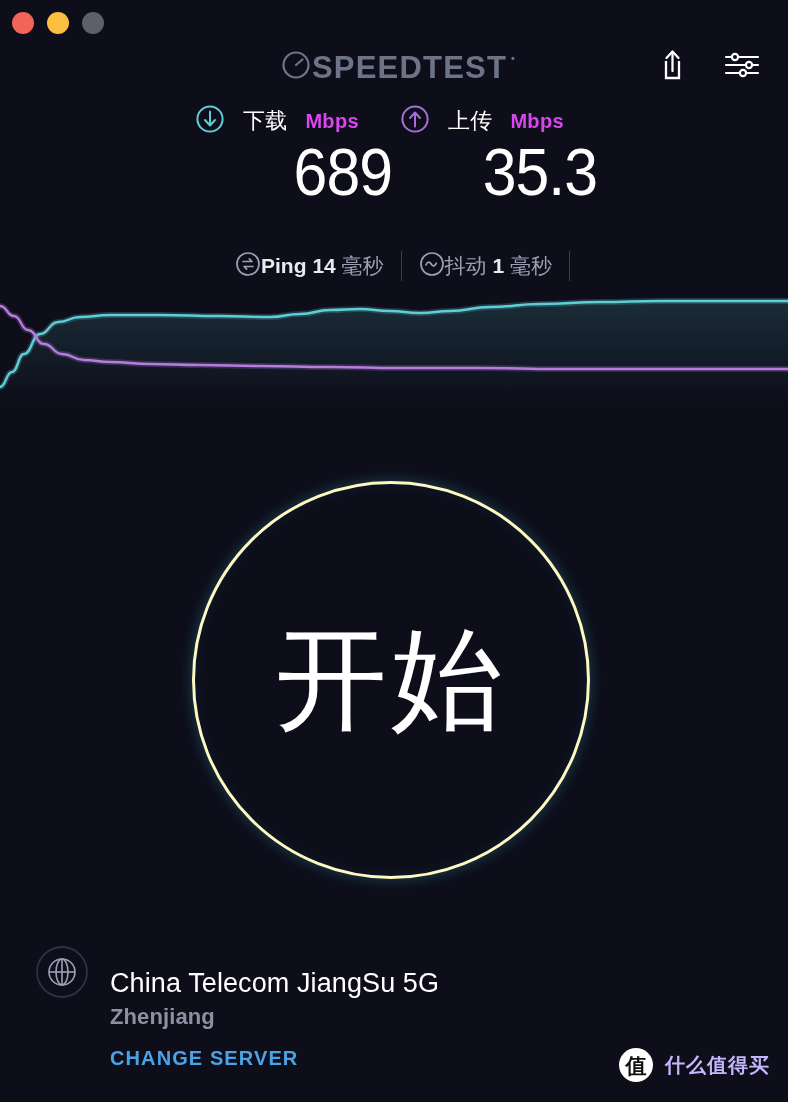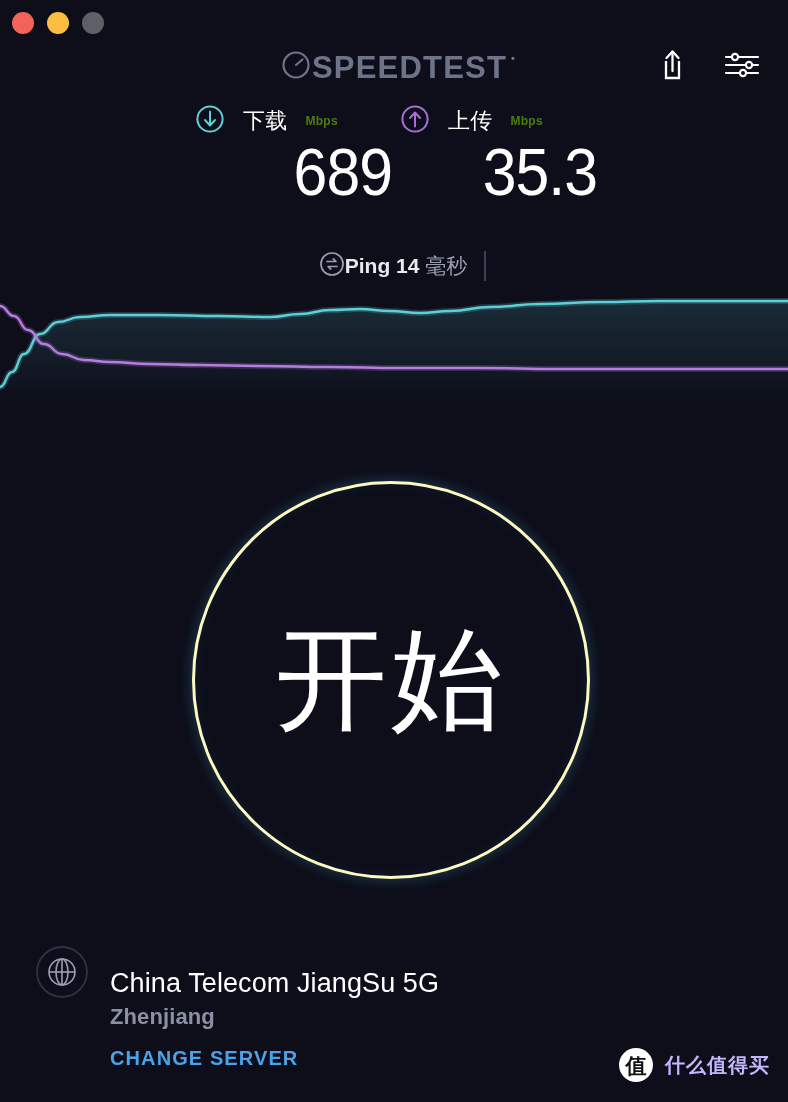--- a/index.html
+++ b/index.html
@@ -100,22 +100,22 @@
     height: 34px;
     padding-left: 6px;
   }
   .metric-label {
     font-size: 22px;
     color: #ffffff;
     letter-spacing: 0.2px;
     white-space: nowrap;
   }
   .metric-unit {
-    font-size: 12px;
-    color: #4d7c0f;
+    font-size: 20px;
+    color: #d946ef;
     font-weight: 700;
     letter-spacing: 0.3px;
   }
   .metric-value {
     font-size: 66px;
     color: #ffffff;
     font-weight: 300;
     line-height: 1.05;
     letter-spacing: -1px;
     text-align: right;
@@ -343,20 +343,29 @@
           <circle cx="13" cy="13" r="11" fill="none" stroke="#9ba0b3" stroke-width="1.7"></circle>
           <path d="M8 10.5 H17 L14.3 7.8" fill="none" stroke="#9ba0b3" stroke-width="1.7" stroke-linecap="round" stroke-linejoin="round"></path>
           <path d="M18 15.5 H9 L11.7 18.2" fill="none" stroke="#9ba0b3" stroke-width="1.7" stroke-linecap="round" stroke-linejoin="round"></path>
         </svg>
       </span>
       <span class="ping-text"><b>Ping</b> <b>14</b> <span>毫秒</span></span>
     </div>
 
     <div class="ping-sep"></div>
 
+    <div class="ping-item">
+      <span>
+        <svg width="26" height="26" viewBox="0 0 26 26">
+          <circle cx="13" cy="13" r="11" fill="none" stroke="#9ba0b3" stroke-width="1.7"></circle>
+          <path d="M7 13.8 C8.6 10.3 10.6 10.3 12.2 13 C13.8 15.7 15.8 15.7 17.4 12.2" fill="none" stroke="#9ba0b3" stroke-width="1.7" stroke-linecap="round"></path>
+        </svg>
+      </span>
+      <span class="ping-text"><span>抖动</span> <b>1</b> <span>毫秒</span></span>
+    </div>
 
     <div class="ping-sep"></div>
 
   </div>
 
   <div class="graph">
     <svg id="chart-svg" width="788" height="110" viewBox="0 0 788 110">
       <defs>
         <linearGradient id="fadeTeal" x1="0" y1="0" x2="0" y2="1">
           <stop offset="0%" stop-color="#5ecfd6" stop-opacity="0.16"></stop>

